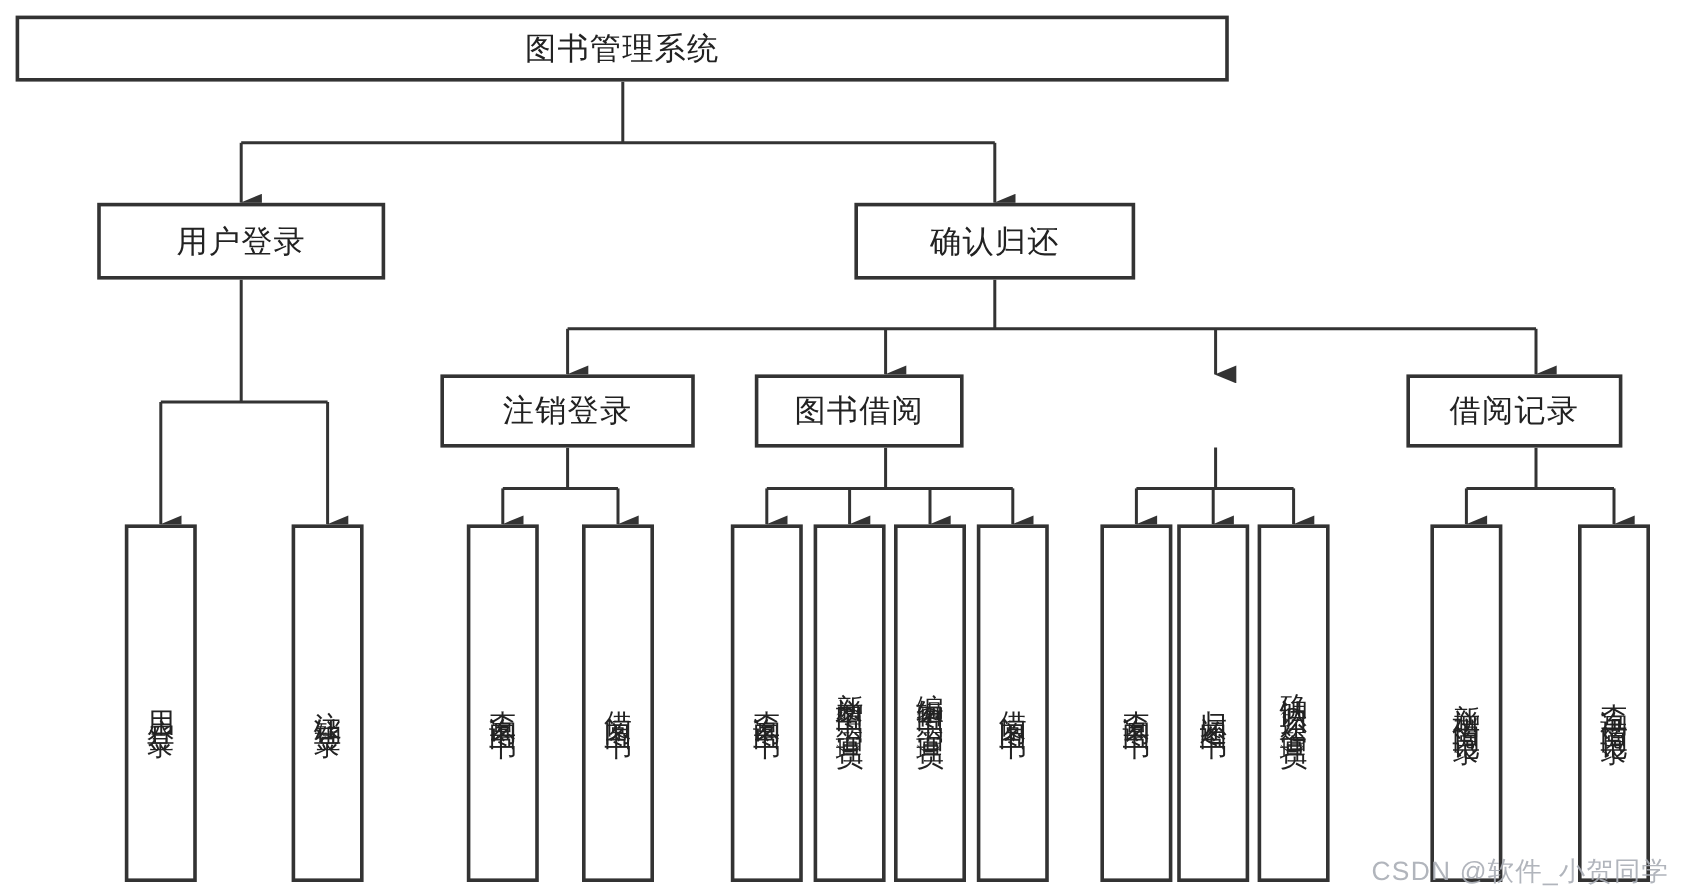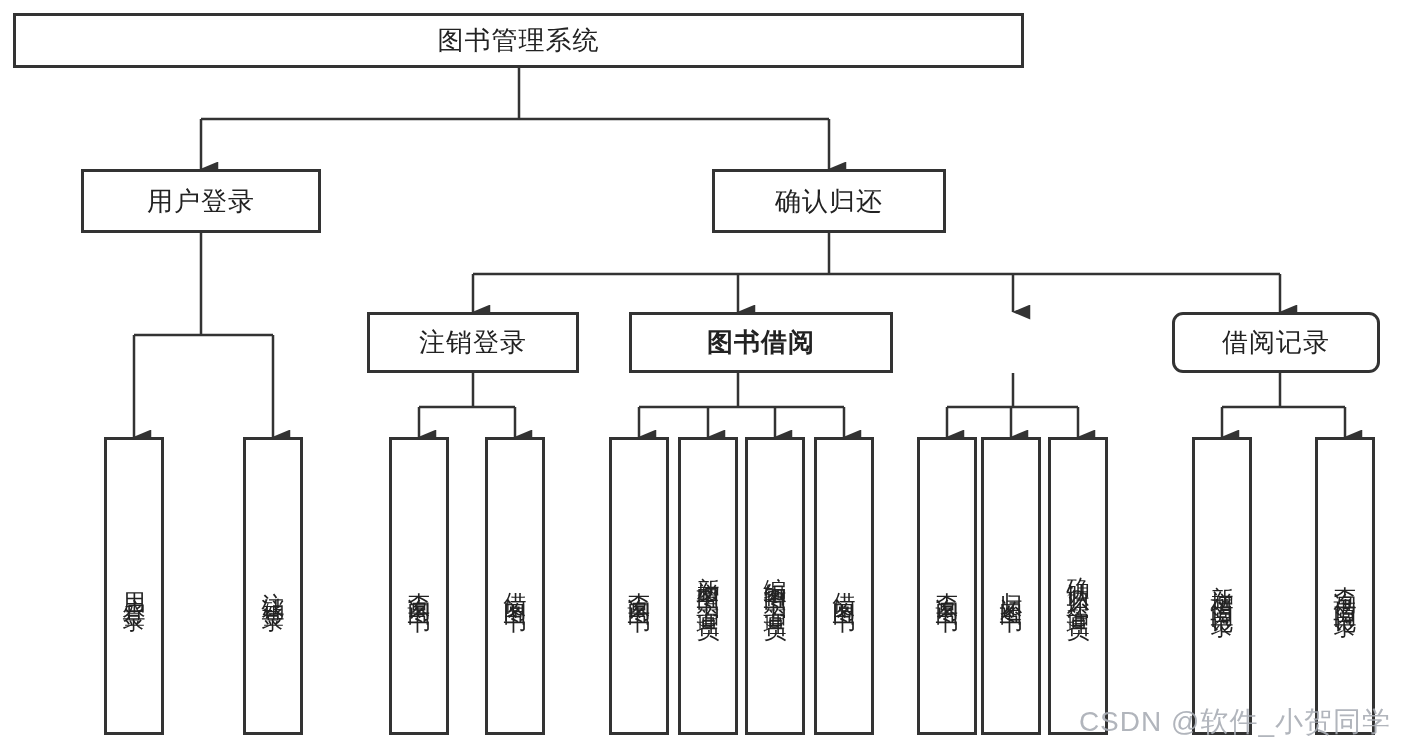--- a/index.html
+++ b/index.html
@@ -37,23 +37,23 @@
     white-space: nowrap;
   }
   .root-box   { left: 13px;  top: 13px;  width: 1011px; height: 55px; }
 
   .branch-box { top: 169px; height: 64px; }
   .b-user  { left: 81px;  width: 240px; }
   .b-book  { left: 712px; width: 234px; }
 
   .module-box { top: 312px; height: 61px; }
   .m-new     { left: 367px;  width: 212px; }
-  .m-borrow  { left: 629px;  width: 264px; font-weight: bold; }
+  .m-borrow  { left: 629px;  width: 174px; }
   .m-current { left: 907px;  width: 212px; }
-  .m-record  { left: 1172px; width: 208px; border-radius: 11px; }
+  .m-record  { left: 1172px; width: 180px; }
 
   .leaf-box {
     top: 437px;
     width: 60px;
     height: 298px;
     writing-mode: vertical-rl;
     text-orientation: mixed;
     font-size: 23px;
     letter-spacing: 6px;
     line-height: 1;
@@ -70,21 +70,21 @@
   .l9  { left: 917px; }
   .l10 { left: 981px; }
   .l11 { left: 1048px; }
   .l12 { left: 1192px; }
   .l13 { left: 1315px; }
 
   #watermark {
     position: absolute;
     right: 14px;
     bottom: 6px;
-    font-size: 28px;
+    font-size: 22px;
     color: #a9adb5;
     opacity: 0.9;
     letter-spacing: 1px;
     pointer-events: none;
   }
 </style>
 </head>
 <body>
 
 <div id="canvas">

